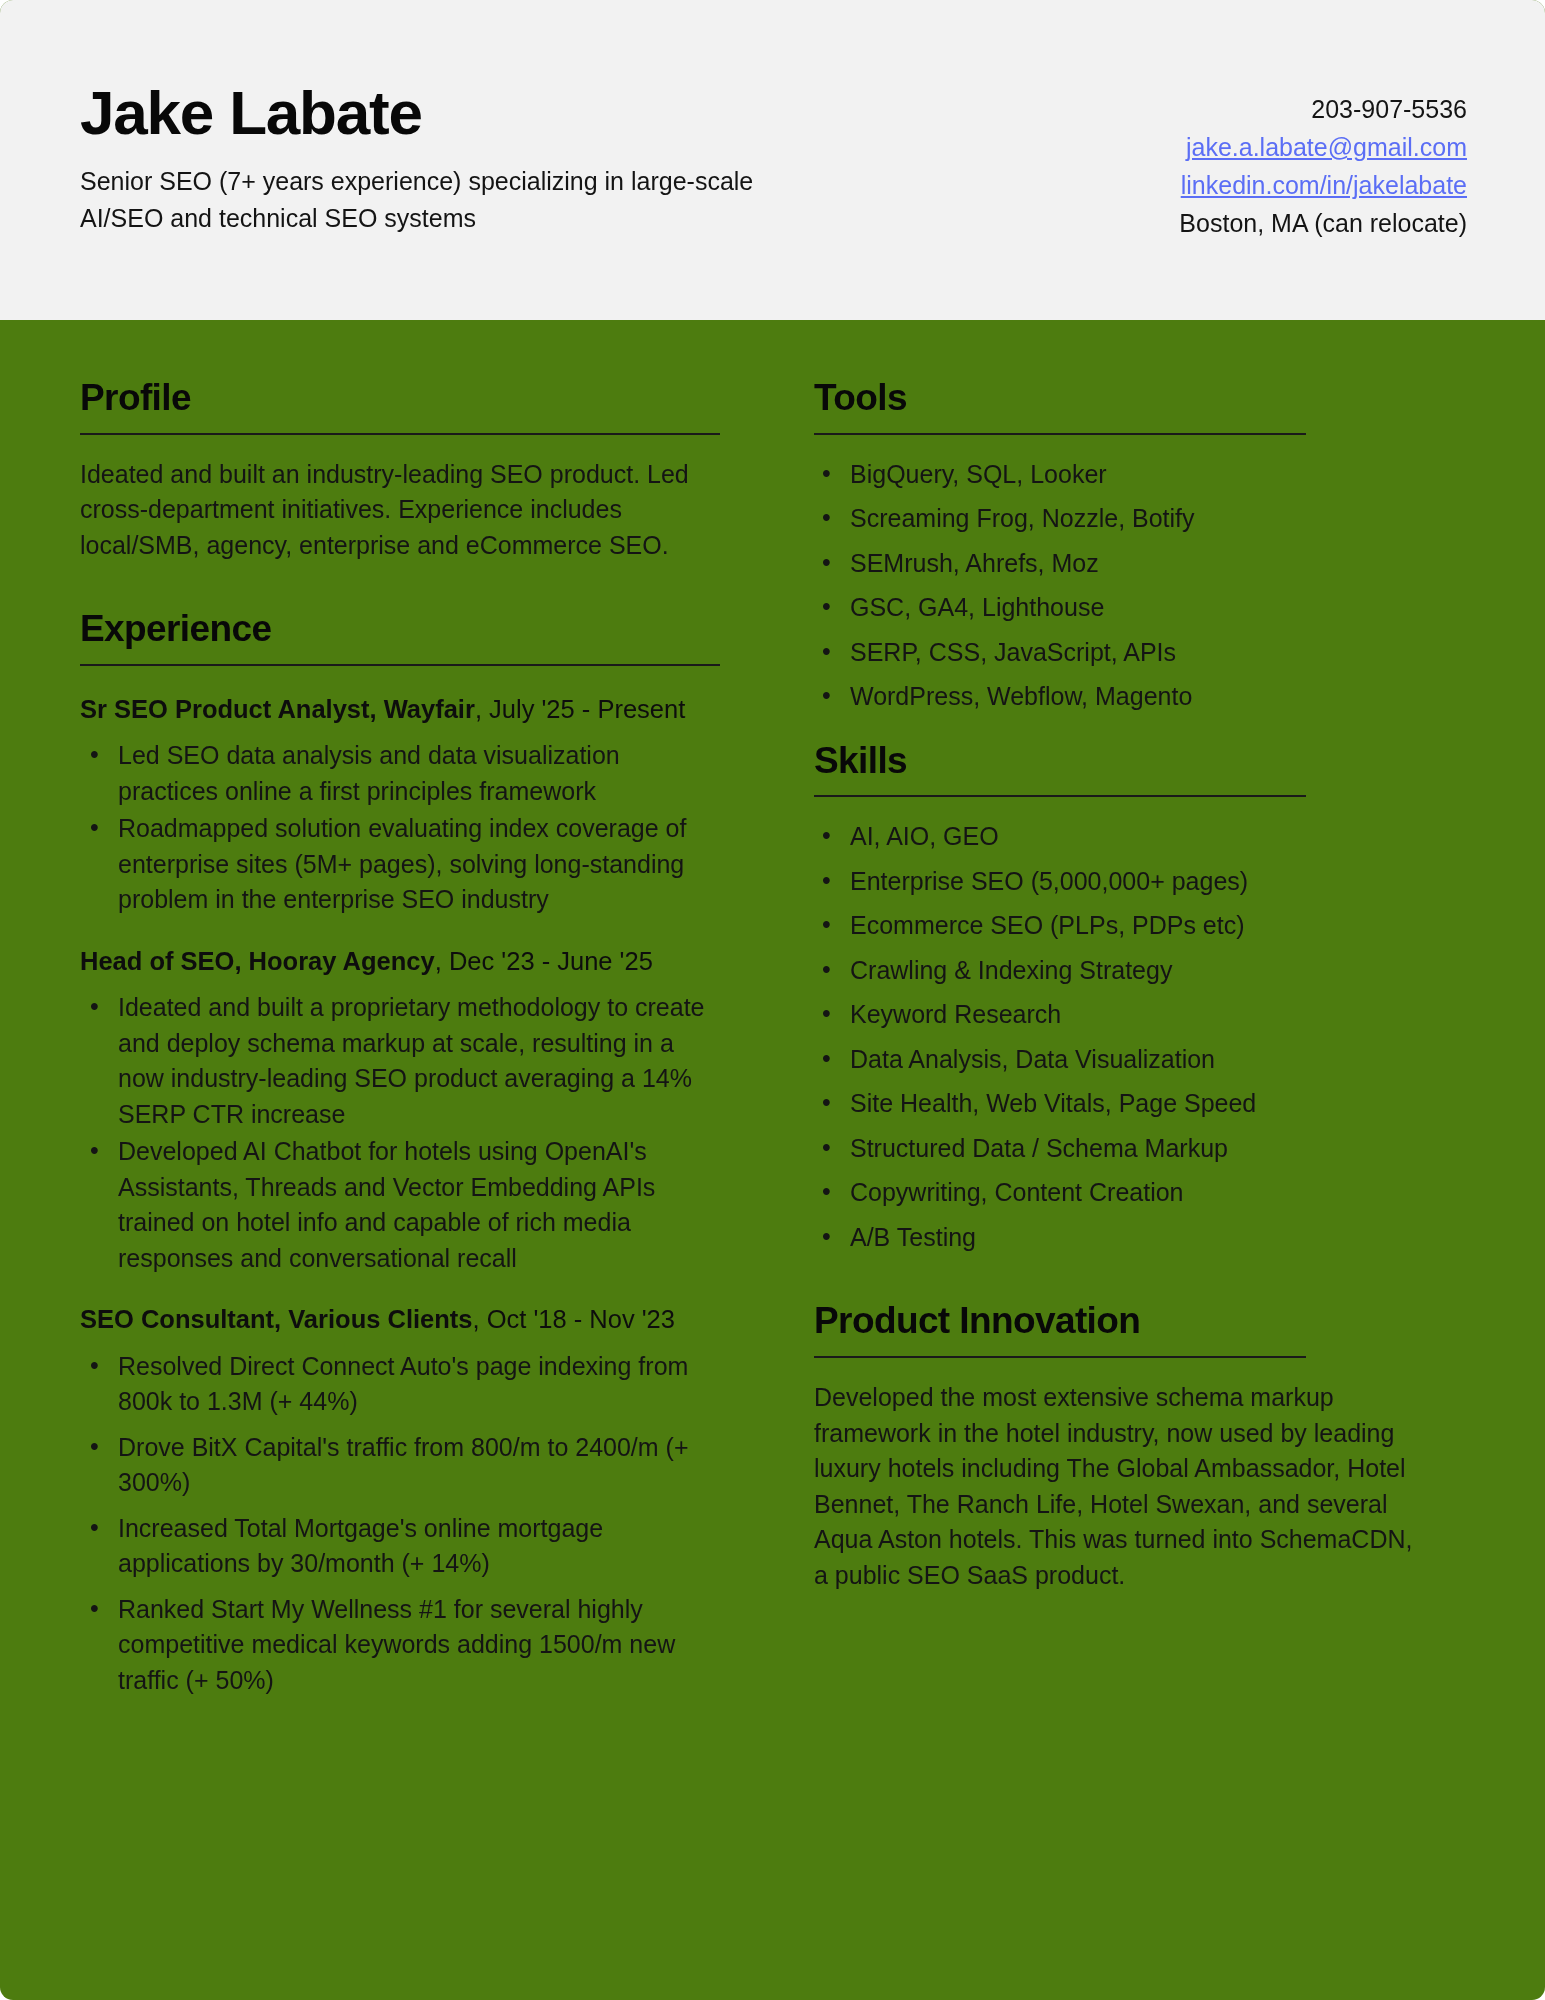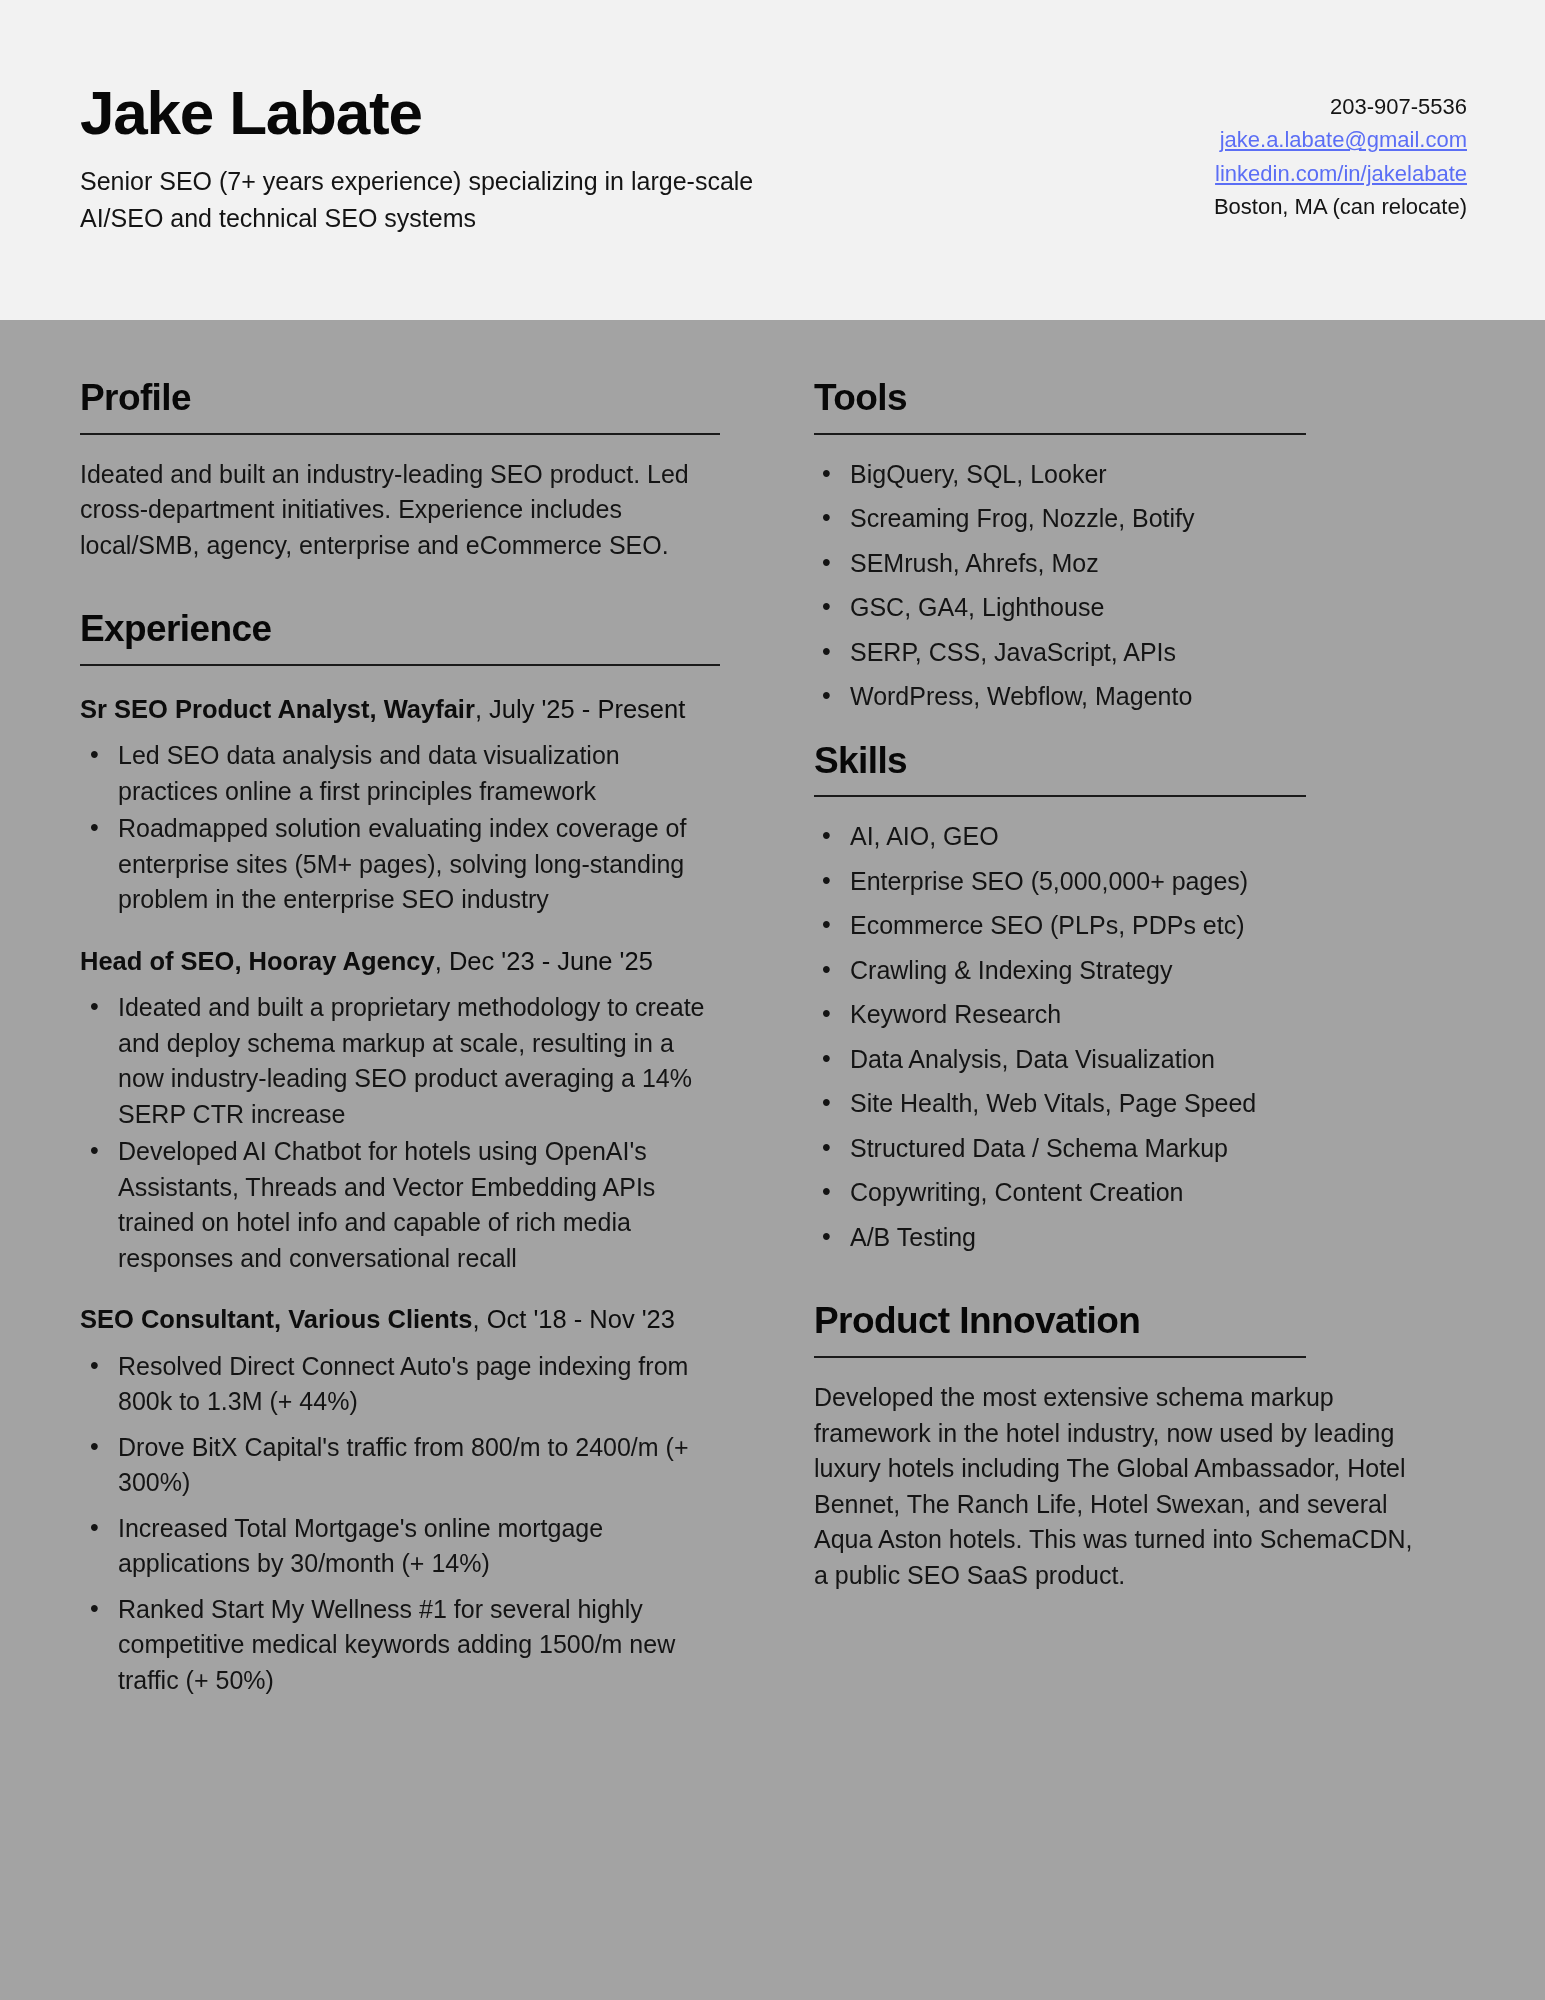--- a/index.html
+++ b/index.html
@@ -10,22 +10,23 @@
     background: #ffffff;
     font-family: "Liberation Sans", sans-serif;
     color: #0d0d0d;
     -webkit-font-smoothing: antialiased;
   }
 
   .page {
     position: relative;
     width: 1545px;
     height: 2000px;
-    background: #a3a3a3;
+    background: #4d7c0f;
     overflow: hidden;
+    border-radius: 13px;
   }
 
   
   .header {
     background: #f2f2f2;
     padding: 62px 78px 52px 80px;
     display: flex;
     justify-content: space-between;
     align-items: flex-start;
     min-height: 320px;
@@ -45,21 +46,21 @@
   .tagline {
     font-size: 25px;
     line-height: 1.47;
     color: #141414;
     font-weight: 400;
   }
 
   .header-right {
     text-align: right;
     padding-top: 28px;
-    font-size: 22px;
+    font-size: 25px;
     line-height: 1.52;
   }
 
   .contact-line { display: block; color: #141414; white-space: nowrap; }
 
   .contact-link {
     color: #5b6ef5;
     text-decoration: underline;
     text-underline-offset: 2px;
     cursor: pointer;

